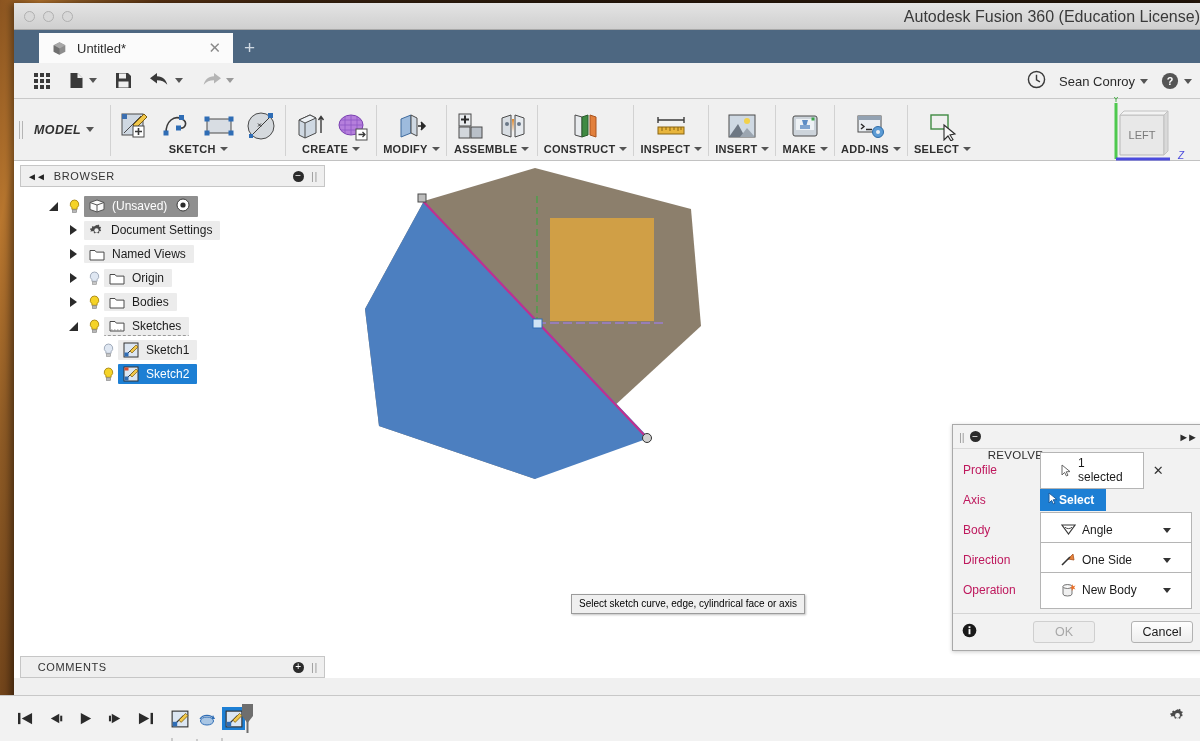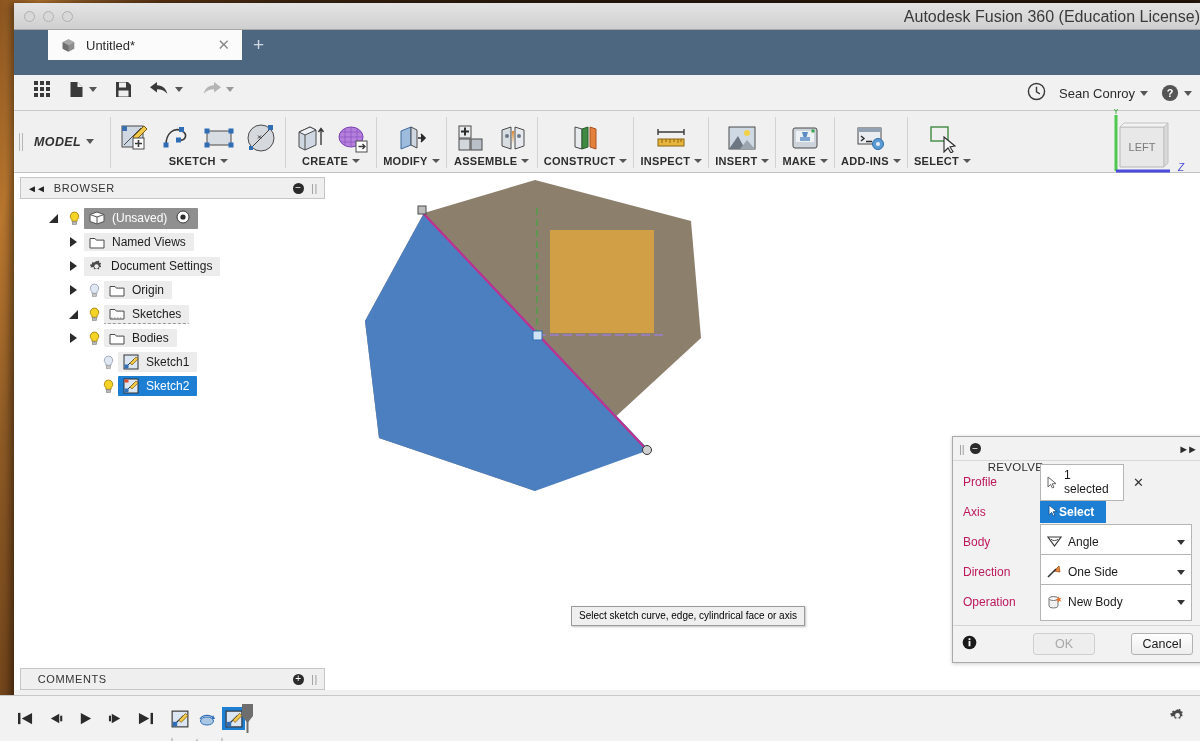--- a/index.html
+++ b/index.html
@@ -29,39 +29,39 @@
     position: absolute; left: 0; right: 0; top: 5px; text-align: right;
     font-size: 16px; color: #3a3a3a;
   }
   .lights { position: absolute; left: 10px; top: 8px; display: flex; gap: 8px; }
   .lights span {
     width: 11px; height: 11px; border-radius: 50%;
     background: #d8d8d8; border: 1px solid #b0b0b0;
   }
   
   #tabstrip {
-    height: 45px; background: #4d6781; position: relative;
-    padding-left: 34px; display: flex; align-items: flex-start;
+    height: 33px; background: #4d6781; position: relative;
+    padding-left: 25px; display: flex; align-items: flex-end;
   }
   .doc-tab {
     width: 194px; height: 30px; background: #fbfbfb;
     display: flex; align-items: center; padding: 0 8px;
     font-size: 13px; color: #2c2c2c; position: relative;
   }
   .doc-tab .cube { margin-right: 10px; margin-left: 5px; display:flex; }
   .doc-tab .label { flex: 1; }
   .doc-tab .x { color: #8a8a8a; font-size: 15px; padding: 0 4px; }
   .add-tab {
     width: 33px; height: 30px; color: #cfd9e2; font-size: 19px;
     display: flex; align-items: center; justify-content: center;
   }
   
   #qat {
     height: 36px; background: #f1f1f1; border-bottom: 1px solid #c9c9c9;
-    display: flex; padding: 0 10px; position: relative;
+    display: flex; align-items: center; padding: 0 10px; position: relative;
   }
   .qat-btn { display:flex; align-items:center; padding: 0 9px; height: 28px; }
   .caret { width:0;height:0;border-left:4px solid transparent;border-right:4px solid transparent;border-top:5px solid #555; margin-left:5px; }
   .caret.light { border-top-color:#9a9a9a; }
   #qat .right { position: absolute; right: 8px; top: 0; height: 36px; display: flex; align-items: center; gap: 13px; }
   #qat .user { font-size: 13px; color: #2b2b2b; display: flex; align-items: center; }
   
   #ribbon {
     height: 62px; background: #f0f0f0; border-bottom: 1px solid #c2c2c2;
     display: flex; align-items: stretch; position: relative;
@@ -117,21 +117,21 @@
   #revolve .dh { height: 24px; background:#f2f2f2; border-bottom:1px solid #d9d9d9; display:flex; align-items:center; padding: 0 6px; }
   #revolve .dh .gripv { color:#9a9a9a; margin-right:5px; font-size:11px; }
   #revolve .dh .dot { width:11px;height:11px;border-radius:50%;background:#2b2b2b;display:flex;align-items:center;justify-content:center;color:#fff;font-size:10px;line-height:1;margin-right:7px; }
   #revolve .dh .dt { font-size:11.5px; color:#2d2d2d; letter-spacing:.3px;margin-top:36px; }
   #revolve .dh .sp { flex:1; }
   #revolve .dh .fwd { color:#2b2b2b; font-size:11px; letter-spacing:-2px; }
   .drow { display:flex; align-items:center; height: 30px; padding: 0 10px; }
   .dlabel { width: 77px; font-size: 12px; color: #be185d; }
   .dfield {
     flex: 1; height: 37px; background:#fff; border:1px solid #b5b5b5;
-    display:flex; align-items:center; padding: 0 6px; font-size:12px; color:#1a1a1a;
+    display:flex; align-items:center; padding: 0 20px; font-size:12px; color:#1a1a1a;
   }
   .dfield .dcaret { margin-left:auto; width:0;height:0;border-left:4px solid transparent;border-right:4px solid transparent;border-top:5px solid #333; }
   .dfield .fi { margin-right: 6px; display:flex; }
   .btn-blue {
     background:#1d7fd4; color:#fff; border:none; height:22px; padding: 0 12px 0 8px;
     display:flex; align-items:center; font-size:12px; font-weight:600; font-family:inherit;
   }
   .xclose { margin-left:9px; color:#333; font-size:13px; }
   .dfoot {
     height: 37px; border-top:1px solid #d4d4d4; display:flex; align-items:center;
@@ -572,40 +572,40 @@
             </span>
           </span>
         </div>
 
         <div class="trow" style="padding-left:42px">
           <span class="tw">
               <span class="twist"></span>
             </span>
           <span class="tname">
             <span class="ticon">
-              <svg width="16" height="13" viewBox="0 0 16 13">
-                  <path d="M1 2.5h5l1.3 1.6H15V12H1z" fill="#fff" stroke="#4a4a4a"></path>
-                </svg>
-            </span>
-            <span>Named Views</span>
+              <svg width="15" height="15" viewBox="0 0 16 16">
+                  <path d="M8 2.2l1 .3.7-.8 1.3.8-.3 1 .7.7 1-.2.5 1.4-.9.5v1l.9.5-.5 1.4-1-.2-.7.7.3 1-1.3.8-.7-.8-1 .3-1-.3-.7.8-1.3-.8.3-1-.7-.7-1 .2L1.1 9l.9-.5v-1L1.1 7l.5-1.4 1 .2.7-.7-.3-1 1.3-.8.7.8z" fill="#4a4a4a"></path>
+                  <circle cx="8" cy="8" r="2.3" fill="#ececec"></circle>
+                </svg>
+            </span>
+            <span>Document Settings</span>
           </span>
         </div>
 
         <div class="trow" style="padding-left:42px">
           <span class="tw">
               <span class="twist"></span>
             </span>
           <span class="tname">
             <span class="ticon">
-              <svg width="15" height="15" viewBox="0 0 16 16">
-                  <path d="M8 2.2l1 .3.7-.8 1.3.8-.3 1 .7.7 1-.2.5 1.4-.9.5v1l.9.5-.5 1.4-1-.2-.7.7.3 1-1.3.8-.7-.8-1 .3-1-.3-.7.8-1.3-.8.3-1-.7-.7-1 .2L1.1 9l.9-.5v-1L1.1 7l.5-1.4 1 .2.7-.7-.3-1 1.3-.8.7.8z" fill="#4a4a4a"></path>
-                  <circle cx="8" cy="8" r="2.3" fill="#ececec"></circle>
-                </svg>
-            </span>
-            <span>Document Settings</span>
+              <svg width="16" height="13" viewBox="0 0 16 13">
+                  <path d="M1 2.5h5l1.3 1.6H15V12H1z" fill="#fff" stroke="#4a4a4a"></path>
+                </svg>
+            </span>
+            <span>Named Views</span>
           </span>
         </div>
 
         <div class="trow" style="padding-left:42px">
           <span class="tw">
               <span class="twist"></span>
             </span>
           <span class="bulb">
             <svg width="13" height="15" viewBox="0 0 13 15">
                 <path d="M6.5 1a4.3 4.3 0 0 0-2.6 7.7v1.6h5.2V8.7A4.3 4.3 0 0 0 6.5 1z" fill="#dfe7f2" stroke="#8f9bac" stroke-width=".8"></path>
@@ -617,56 +617,56 @@
               <svg width="16" height="13" viewBox="0 0 16 13">
                   <path d="M1 2.5h5l1.3 1.6H15V12H1z" fill="#fff" stroke="#4a4a4a"></path>
                 </svg>
             </span>
             <span>Origin</span>
           </span>
         </div>
 
         <div class="trow" style="padding-left:42px">
           <span class="tw">
-              <span class="twist open"></span>
+              <span class="twist"></span>
             </span>
           <span class="bulb">
             <svg width="13" height="15" viewBox="0 0 13 15">
                 <path d="M6.5 1a4.3 4.3 0 0 0-2.6 7.7v1.6h5.2V8.7A4.3 4.3 0 0 0 6.5 1z" fill="#f5d327" stroke="#9d7b0a" stroke-width=".8"></path>
                 <rect x="4.4" y="10.8" width="4.2" height="2.6" fill="#b9b9b9" stroke="#7d7d7d" stroke-width=".6"></rect>
               </svg>
           </span>
+          <span class="tname">
+            <span class="ticon">
+              <svg width="16" height="13" viewBox="0 0 16 13">
+                  <path d="M1 2.5h5l1.3 1.6H15V12H1z" fill="#fff" stroke="#4a4a4a"></path>
+                </svg>
+            </span>
+            <span>Bodies</span>
+          </span>
+        </div>
+
+        <div class="trow" style="padding-left:42px">
+          <span class="tw">
+              <span class="twist open"></span>
+            </span>
+          <span class="bulb">
+            <svg width="13" height="15" viewBox="0 0 13 15">
+                <path d="M6.5 1a4.3 4.3 0 0 0-2.6 7.7v1.6h5.2V8.7A4.3 4.3 0 0 0 6.5 1z" fill="#f5d327" stroke="#9d7b0a" stroke-width=".8"></path>
+                <rect x="4.4" y="10.8" width="4.2" height="2.6" fill="#b9b9b9" stroke="#7d7d7d" stroke-width=".6"></rect>
+              </svg>
+          </span>
           <span class="tname" style="border-bottom:1px dashed #999">
             <span class="ticon">
               <svg width="16" height="13" viewBox="0 0 16 13">
                   <path d="M1 2.5h5l1.3 1.6H15V12H1z" fill="#fff" stroke="#4a4a4a"></path>
                   <path d="M2 11h12" stroke="#8a8a8a" stroke-dasharray="1.5 1.5"></path>
                 </svg>
             </span>
             <span>Sketches</span>
-          </span>
-        </div>
-
-        <div class="trow" style="padding-left:42px">
-          <span class="tw">
-              <span class="twist"></span>
-            </span>
-          <span class="bulb">
-            <svg width="13" height="15" viewBox="0 0 13 15">
-                <path d="M6.5 1a4.3 4.3 0 0 0-2.6 7.7v1.6h5.2V8.7A4.3 4.3 0 0 0 6.5 1z" fill="#f5d327" stroke="#9d7b0a" stroke-width=".8"></path>
-                <rect x="4.4" y="10.8" width="4.2" height="2.6" fill="#b9b9b9" stroke="#7d7d7d" stroke-width=".6"></rect>
-              </svg>
-          </span>
-          <span class="tname">
-            <span class="ticon">
-              <svg width="16" height="13" viewBox="0 0 16 13">
-                  <path d="M1 2.5h5l1.3 1.6H15V12H1z" fill="#fff" stroke="#4a4a4a"></path>
-                </svg>
-            </span>
-            <span>Bodies</span>
           </span>
         </div>
 
         <div class="trow" style="padding-left:78px">
           <span class="bulb">
             <svg width="13" height="15" viewBox="0 0 13 15">
                 <path d="M6.5 1a4.3 4.3 0 0 0-2.6 7.7v1.6h5.2V8.7A4.3 4.3 0 0 0 6.5 1z" fill="#dfe7f2" stroke="#8f9bac" stroke-width=".8"></path>
                 <rect x="4.4" y="10.8" width="4.2" height="2.6" fill="#c8c8c8" stroke="#8f8f8f" stroke-width=".6"></rect>
               </svg>
           </span>

